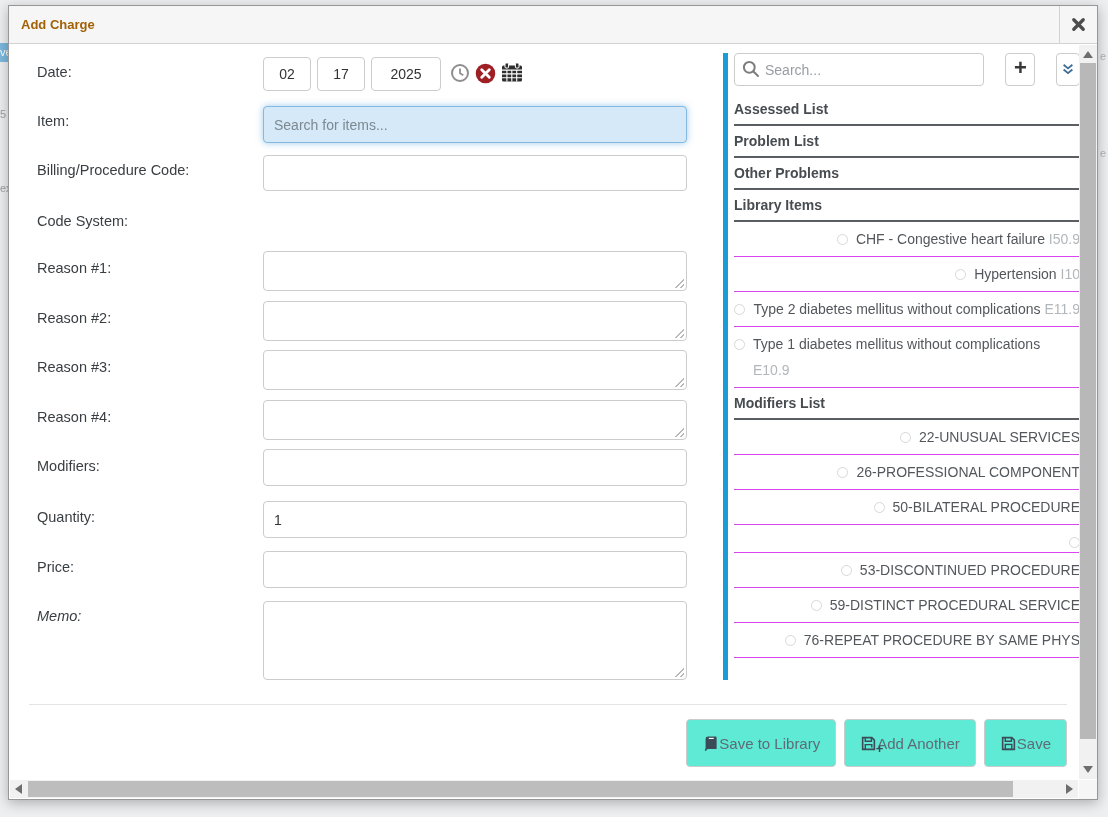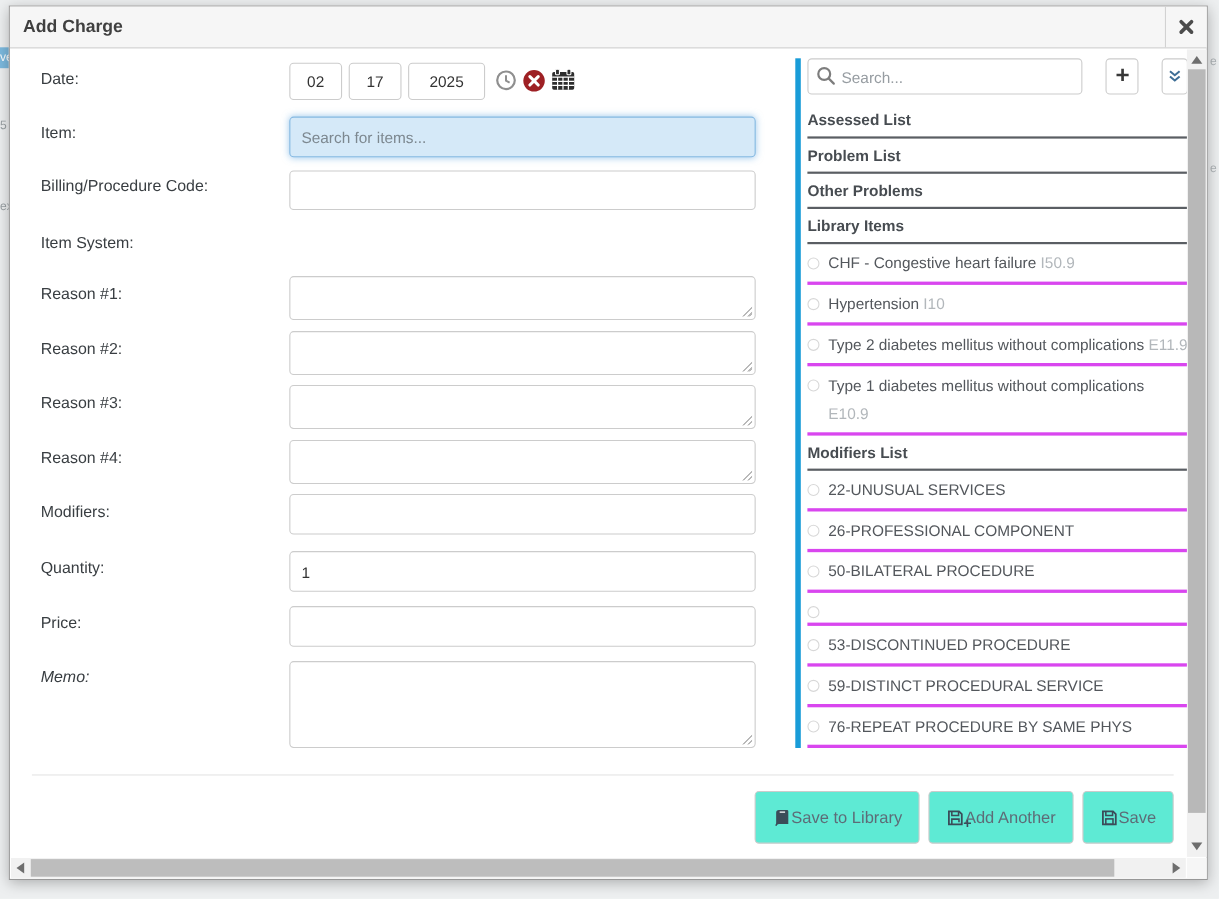--- a/index.html
+++ b/index.html
@@ -11,21 +11,21 @@
   .frag-blue { background:#7cb9de; color:#fff; width:9px; height:19px;
     overflow:hidden; font-size:11px; line-height:19px; }
 
   
   .modal { position:absolute; left:8px; top:5px; width:1090px; height:795px;
     background:#fff; border:1px solid #979797; z-index:2;
     box-shadow:0 3px 12px rgba(0,0,0,.28); }
   .modal-header { position:absolute; left:0; top:0; right:0; height:38px;
     background:#f6f6f6; border-bottom:1px solid #d2d2d2; }
   .modal-title { position:absolute; left:12px; top:0; line-height:37px;
-    font-size:16px; font-weight:bold; color:#404040; }
+    font-size:13px; font-weight:bold; color:#a16207; }
   .close-btn { position:absolute; right:0; top:0; width:38px; height:37px;
     border-left:1px solid #d2d2d2; display:flex; align-items:center;
     justify-content:center; cursor:pointer; }
 
   
   .flabel { position:absolute; left:28px; font-size:14.5px; color:#393e42; }
   .tbox { position:absolute; border:1px solid #cccccc; border-radius:4px;
     background:#fff; font-size:14px; color:#333; padding:0 10px;
     font-family:"Liberation Sans", sans-serif; }
   input.tbox { outline:none; }
@@ -62,22 +62,22 @@
     font-family:"Liberation Sans", sans-serif; color:#333; }
   .search-glyph { position:absolute; left:8px; top:7px; }
   .sq-btn { height:33px; background:#fff; border:1px solid #cccccc; border-radius:4px;
     display:flex; align-items:center; justify-content:center; cursor:pointer; }
   .plus-btn { width:33px; font-size:22px; font-weight:bold; color:#383838; padding-bottom:3px; }
   .chev-btn { width:26px; }
 
   .list { margin-top:8px; width:346px; }
   .section-title { font-size:14px; font-weight:bold; color:#474c51;
     line-height:20px; padding:5px 0; border-bottom:2px solid #5a5e63; }
-  .list-item { display:flex; gap:8px; padding:4px 0; border-bottom:3px solid #d946ef;
-    font-size:14px; color:#53575c; line-height:26px; cursor:pointer; }
+  .list-item { display:flex; gap:8px; padding:4px 0; border-bottom:1px solid #d946ef;
+    font-size:14px; color:#53575c; line-height:26px; cursor:pointer;justify-content:flex-end; }
   .bullet { flex:0 0 11px; width:11px; height:11px; border:1px solid #d8d8d8;
     border-radius:50%; margin-top:8px; }
   .code { color:#b2b7bb; }
 
   
   .vscroll { position:absolute; top:39px; right:0; width:18px; bottom:20px;
     background:#f1f1f1; }
   .vthumb { position:absolute; top:18px; left:1px; right:1px; height:calc(100% - 58px);
     background:#b8b8b8; }
   .sarrow { position:absolute; width:0; height:0; }
@@ -139,21 +139,21 @@
         <path d="M1 7.6h20M5.9 7.6v11.4M10.8 7.6v11.4M15.7 7.6v11.4M1 11.4h20M1 15.2h20" stroke="#fff" stroke-width="1.1"></path>
       </svg>
   </div>
 
   <div class="flabel" style="top:107px;">Item:</div>
   <input class="tbox item-focused" style="left: 254px; top: 100px; width: 424px; height: 37px;" placeholder="Search for items...">
 
   <div class="flabel" style="top:156px;">Billing/Procedure Code:</div>
   <input class="tbox" style="left: 254px; top: 149px; width: 424px; height: 36px;" value="">
 
-  <div class="flabel" style="top:207px;">Item System:</div>
+  <div class="flabel" style="top:207px;">Code System:</div>
 
   <div class="flabel" style="top:254px;">Reason #1:</div>
   <div class="ta" style="left:254px;top:245px;width:424px;height:40px;">
       <div class="grip"></div>
     </div>
   <div class="flabel" style="top:304px;">Reason #2:</div>
   <div class="ta" style="left:254px;top:295px;width:424px;height:40px;">
       <div class="grip"></div>
     </div>
   <div class="flabel" style="top:353px;">Reason #3:</div>

